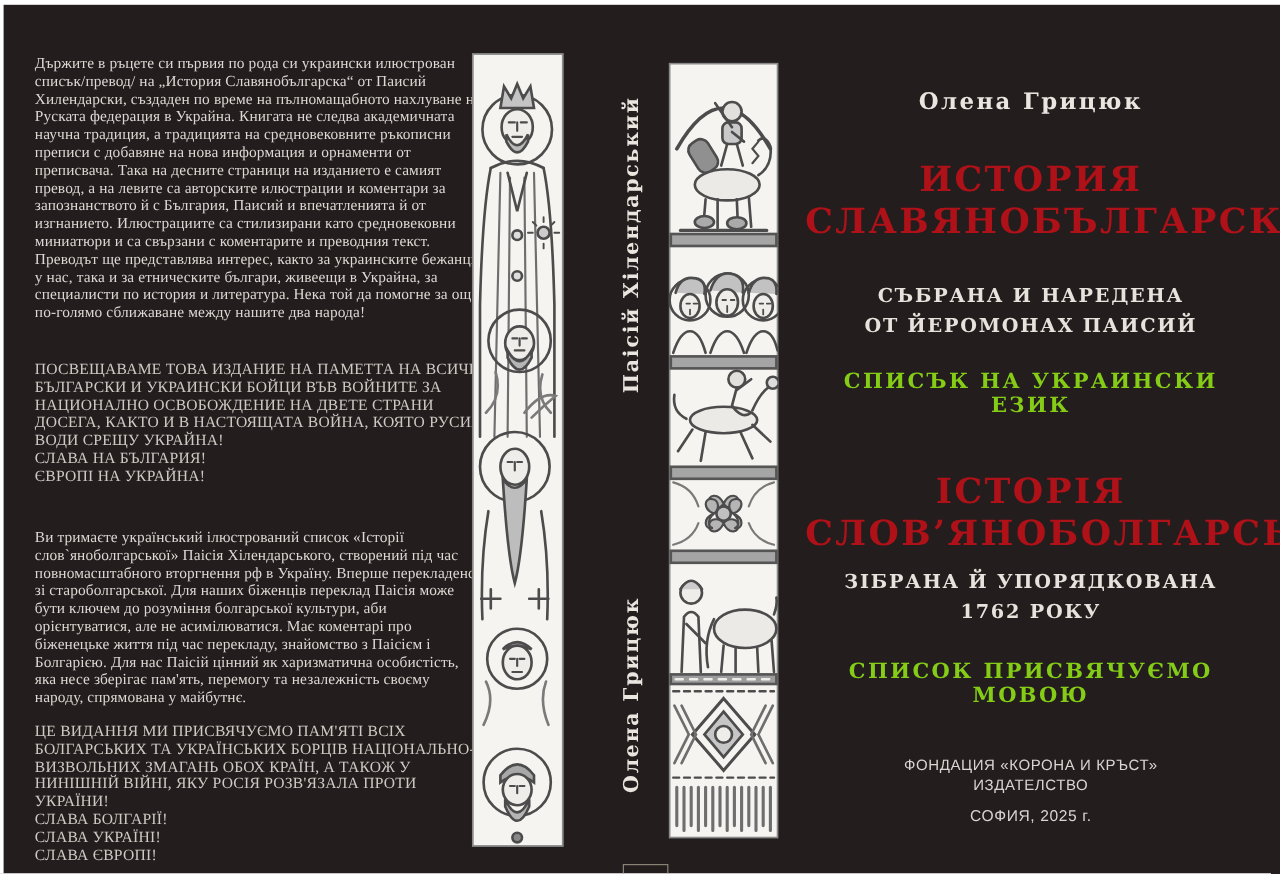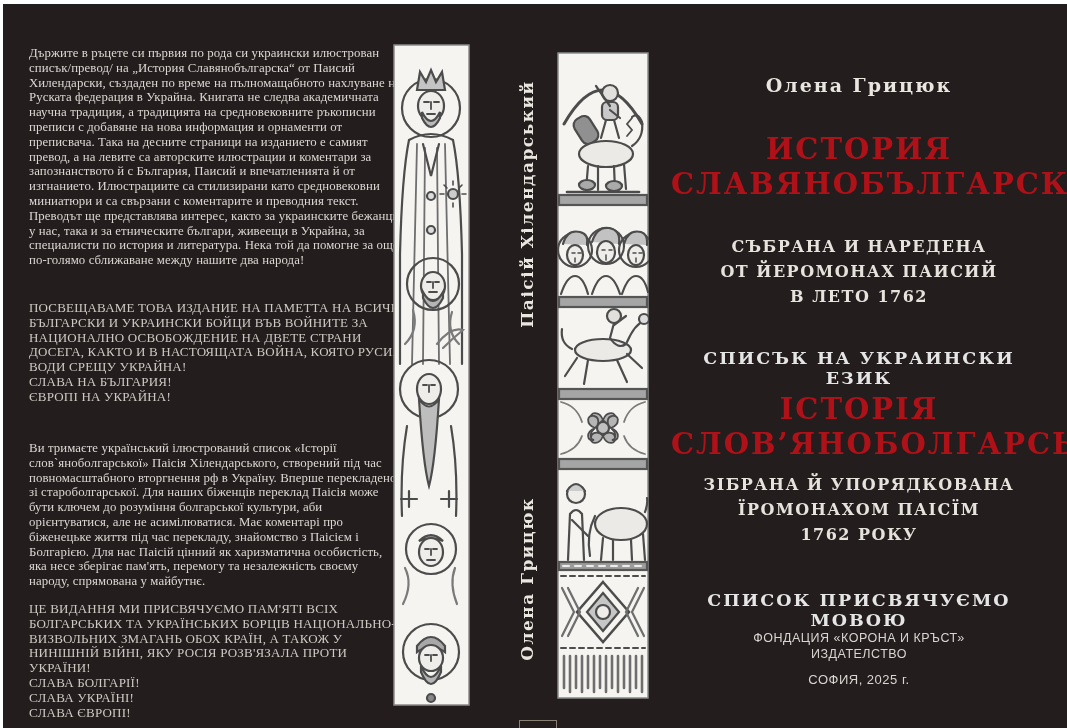--- a/index.html
+++ b/index.html
@@ -19,21 +19,21 @@
       transform:translate(-50%,-50%) rotate(-90deg);}
 
   
   .front{position:absolute;left:668px;top:0;width:376px;text-align:center;color:#e9e5df;}
   .fc-block{position:absolute;left:0;width:100%;}
   .display{font-family:"DejaVu Serif", serif;font-weight:700;}
   .author-front{font-size:19px;letter-spacing:2px;}
   .title-big{font-size:29px;line-height:35px;letter-spacing:2px;color:#ae1118;}
   .subtitle{font-size:16px;line-height:25px;letter-spacing:1.5px;color:#e6e2dc;}
   .subtitle p{margin:0;}
-  .red-line{font-size:17.5px;letter-spacing:2px;color:#e5e5e5;margin-top:40px;}
+  .red-line{font-size:17.5px;letter-spacing:2px;color:#84cc16;}
   .publisher{font-family:"Liberation Sans", sans-serif;font-size:12.5px;line-height:16px;
       letter-spacing:.5px;color:#d9d5d1;}
   .publisher p{margin:0;}
   .cityyear{font-family:"Liberation Sans", sans-serif;font-size:13px;letter-spacing:.5px;color:#d9d5d1;}
 
   
   .strip{position:absolute;}
   .spine-box{position:absolute;left:516px;top:716px;width:36px;height:14px;
       border:1px solid #898274;}
 </style>
@@ -202,33 +202,31 @@
       <div class="fc-block display author-front" style="top:70px;">Олена Грицюк</div>
 
       <div class="fc-block" style="top:128px;">
         <div class="display title-big">ИСТОРИЯ</div>
         <div class="display title-big">СЛАВЯНОБЪЛГАРСКА</div>
       </div>
 
       <div class="fc-block display subtitle" style="top:230px;">
         <p>СЪБРАНА И НАРЕДЕНА</p>
         <p>ОТ ЙЕРОМОНАХ ПАИСИЙ</p>
-        <p>В ЛЕТО 1762</p>
       </div>
 
       <div class="fc-block display red-line" style="top:304px;">СПИСЪК НА УКРАИНСКИ ЕЗИК</div>
 
       <div class="fc-block" style="top:388px;">
         <div class="display title-big">ІСТОРІЯ</div>
         <div class="display title-big">СЛОВ’ЯНОБОЛГАРСЬКА</div>
       </div>
 
       <div class="fc-block display subtitle" style="top:468px;">
         <p>ЗІБРАНА Й УПОРЯДКОВАНА</p>
-        <p>ЇРОМОНАХОМ ПАІСЇМ</p>
         <p>1762 РОКУ</p>
       </div>
 
       <div class="fc-block display red-line" style="top:546px;">СПИСОК ПРИСВЯЧУЄМО МОВОЮ</div>
 
       <div class="fc-block publisher" style="top:626px;">
         <p>ФОНДАЦИЯ «КОРОНА И КРЪСТ»</p>
         <p>ИЗДАТЕЛСТВО</p>
       </div>
 

